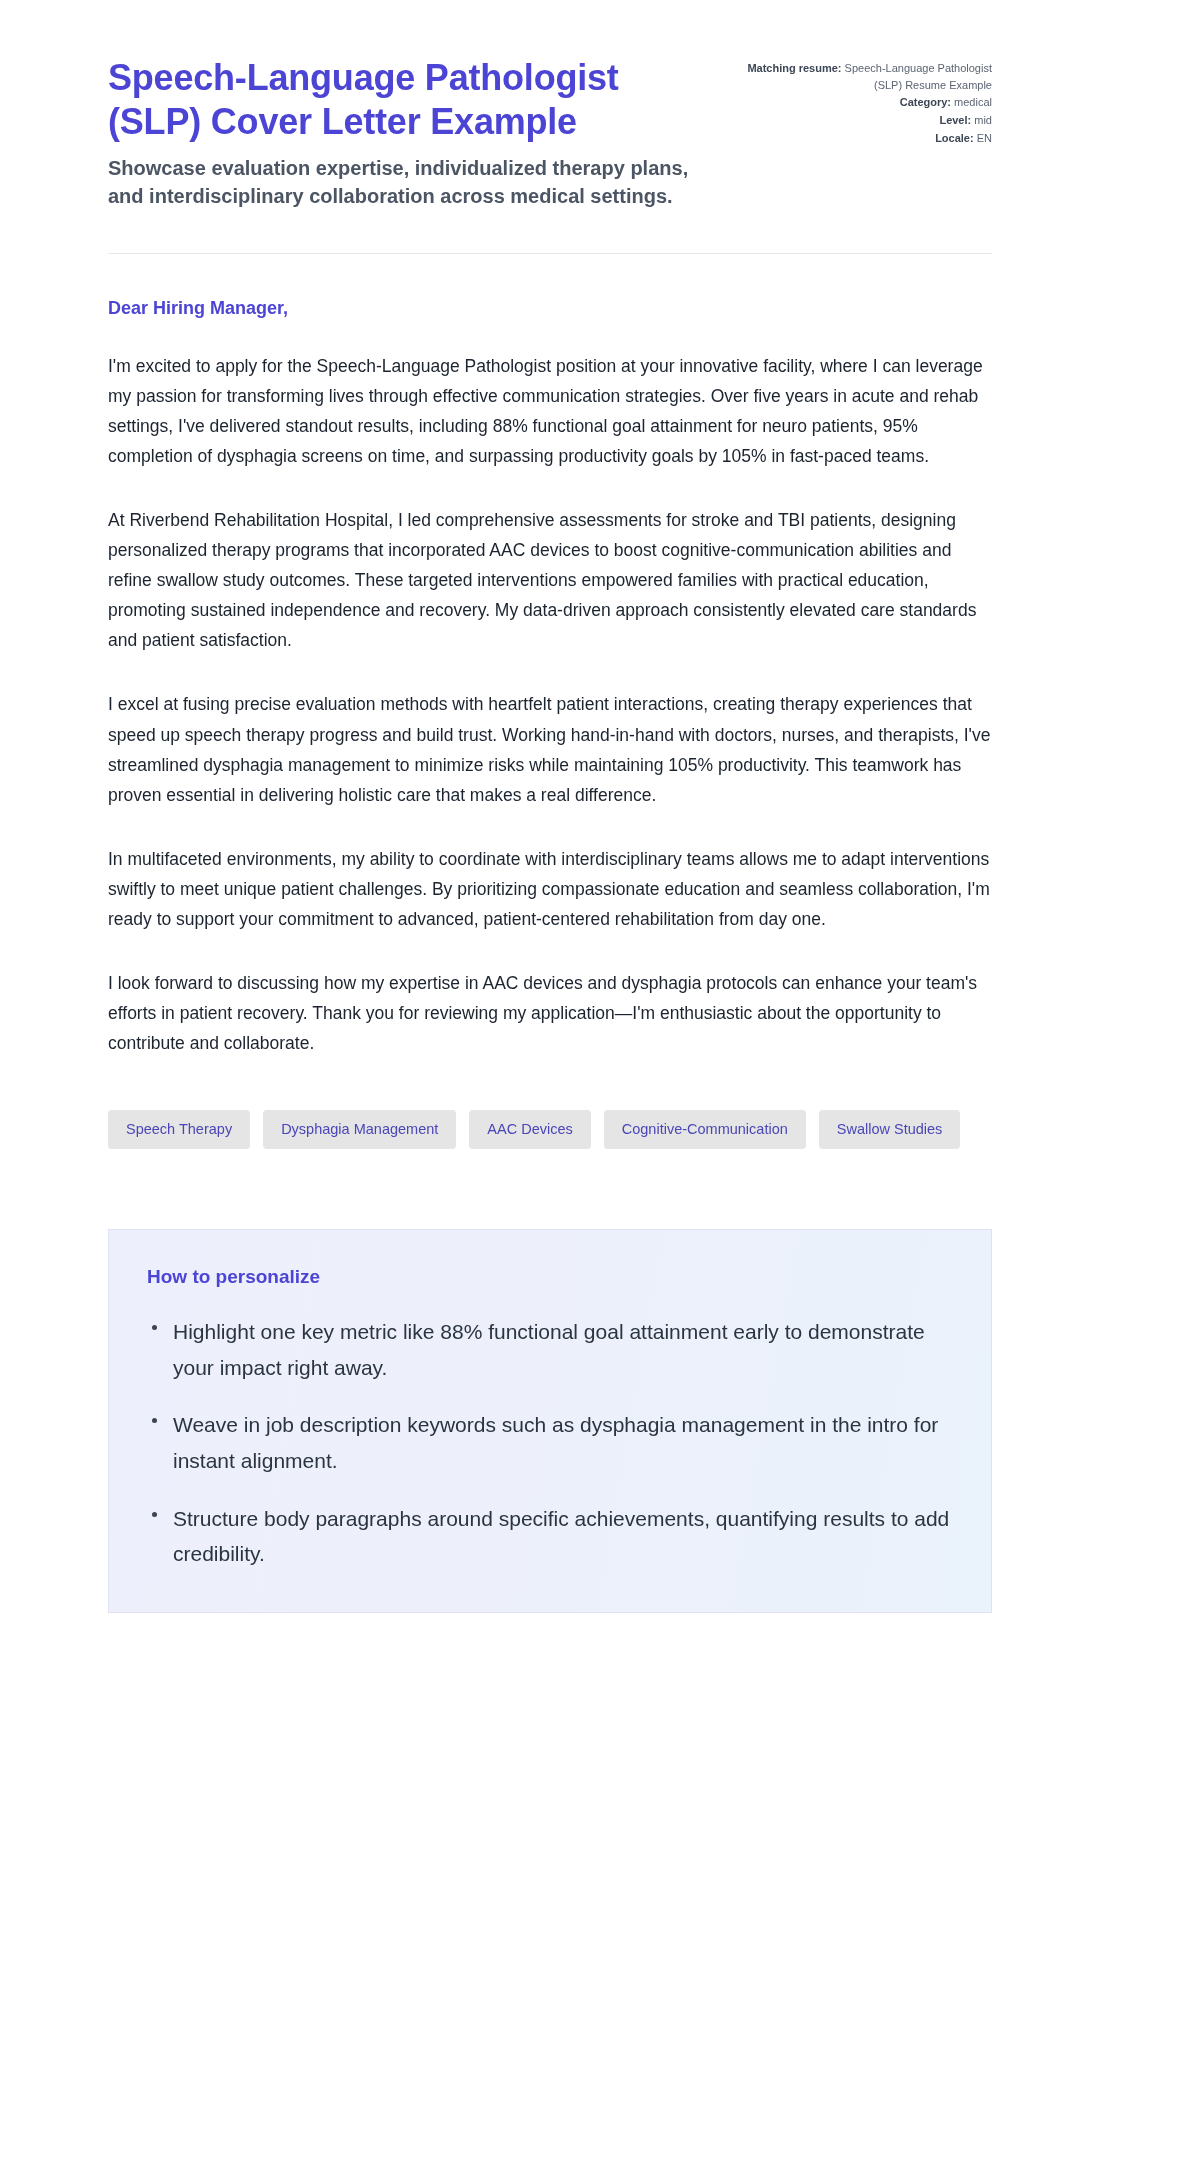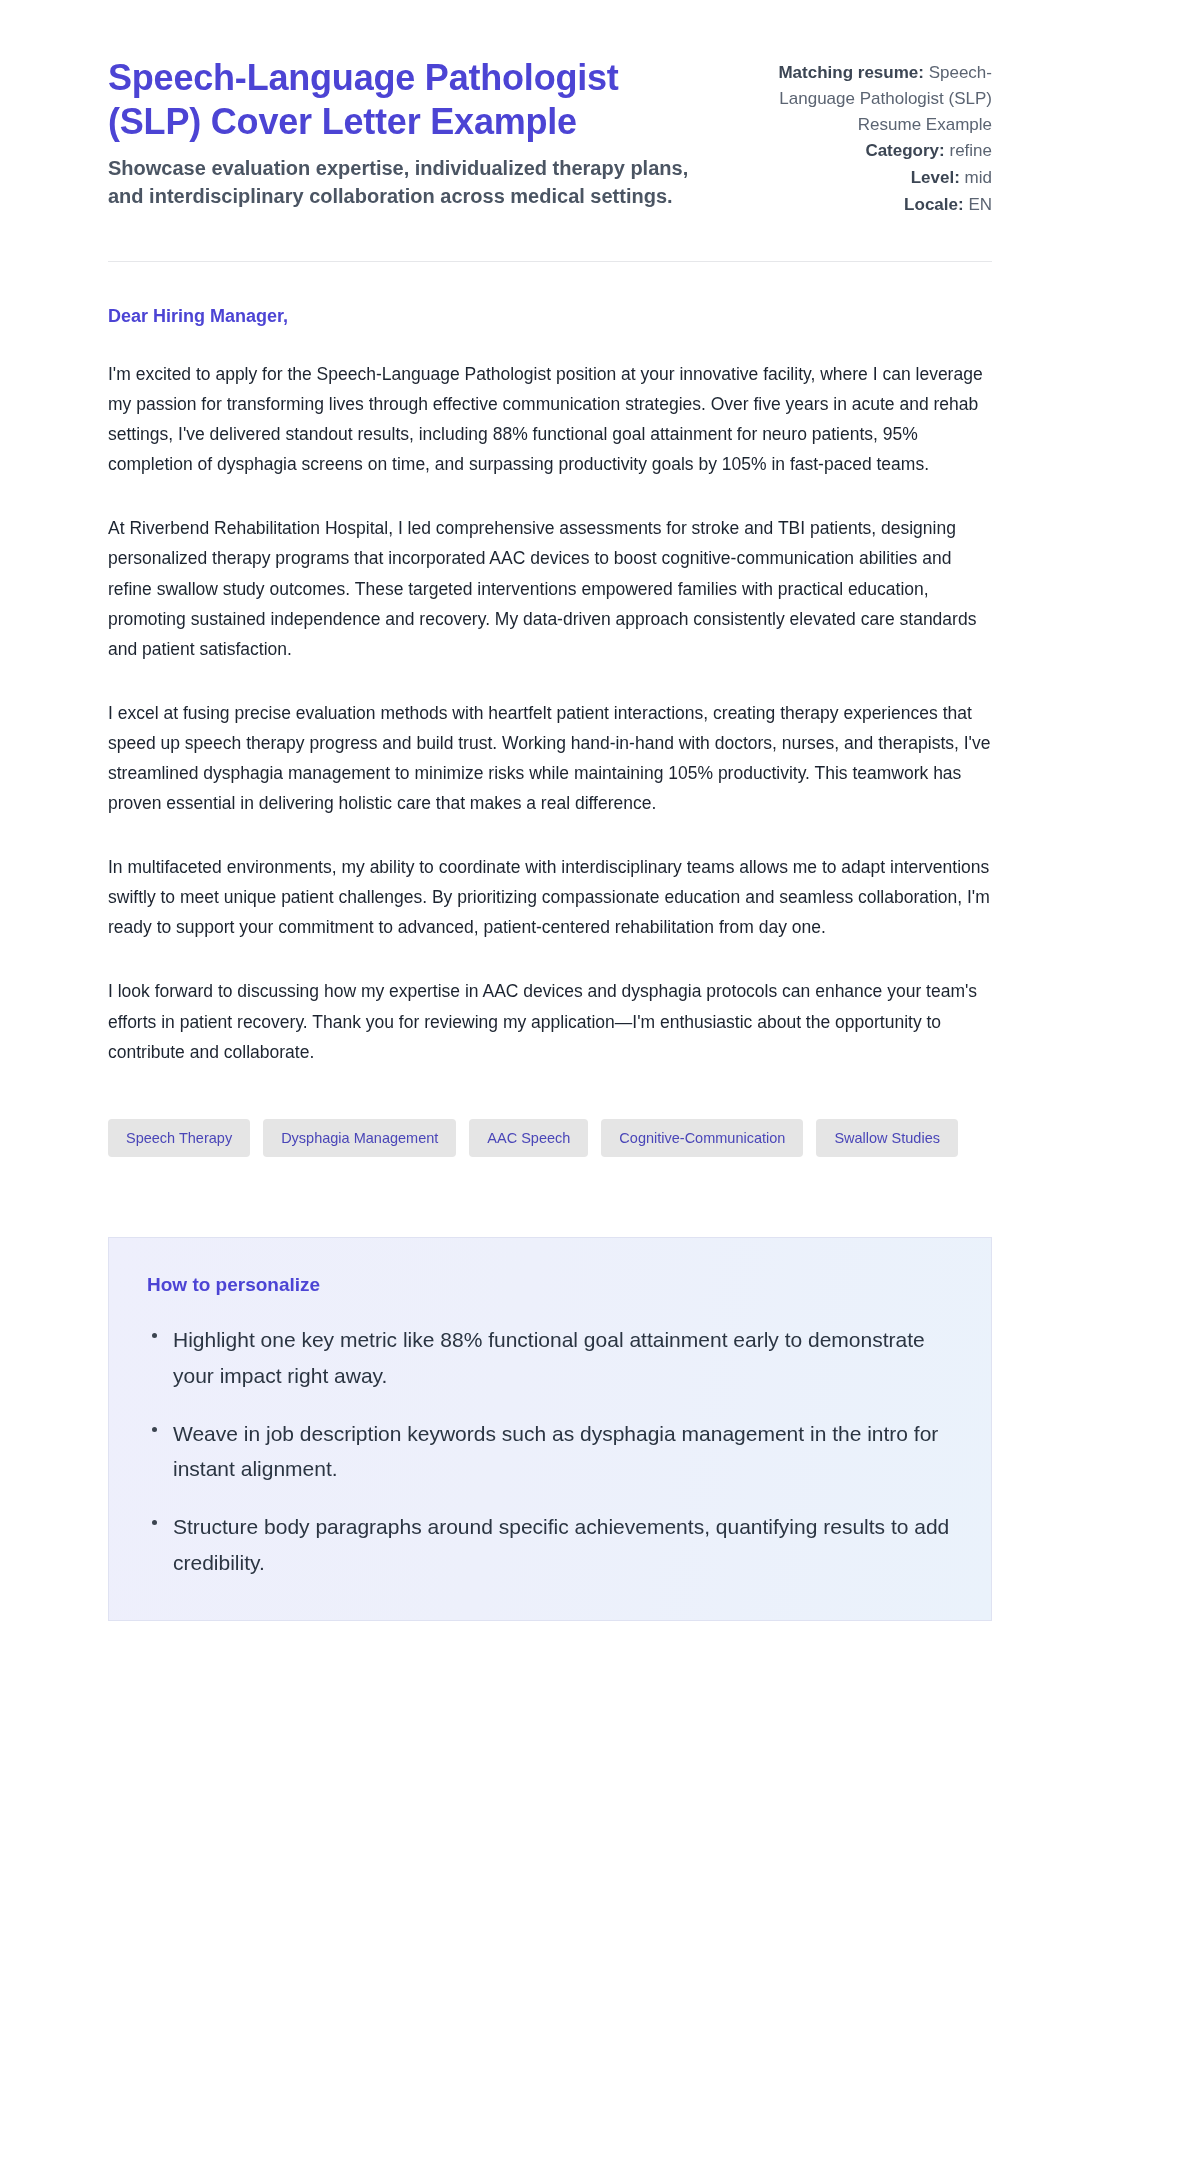--- a/index.html
+++ b/index.html
@@ -46,21 +46,21 @@
     font-weight: 700;
     color: #4b5563;
     margin: 0;
     max-width: 680px;
   }
 
   .header-meta {
     flex: 0 0 auto;
     width: 258px;
     text-align: right;
-    font-size: 17px;
+    font-size: 11px;
     line-height: 1.52;
     color: #5b6472;
     padding-top: 4px;
   }
   .meta-row { margin: 0 0 1px 0; }
   .meta-label {
     font-weight: 700;
     color: #3c4654;
   }
   .meta-value { color: #5b6472; }
@@ -175,21 +175,21 @@
       <p class="doc-subtitle">Showcase evaluation expertise, individualized therapy plans, and interdisciplinary collaboration across medical settings.</p>
     </div>
 
     <div class="header-meta">
       <p class="meta-row">
         <span class="meta-label">Matching resume:</span>
         <span class="meta-value">Speech-Language Pathologist (SLP) Resume Example</span>
       </p>
       <p class="meta-row">
         <span class="meta-label">Category:</span>
-        <span class="meta-value">refine</span>
+        <span class="meta-value">medical</span>
       </p>
       <p class="meta-row">
         <span class="meta-label">Level:</span>
         <span class="meta-value">mid</span>
       </p>
       <p class="meta-row">
         <span class="meta-label">Locale:</span>
         <span class="meta-value">EN</span>
       </p>
     </div>
@@ -206,21 +206,21 @@
       <p class="para">At Riverbend Rehabilitation Hospital, I led comprehensive assessments for stroke and TBI patients, designing personalized therapy programs that incorporated AAC devices to boost cognitive-communication abilities and refine swallow study outcomes. These targeted interventions empowered families with practical education, promoting sustained independence and recovery. My data-driven approach consistently elevated care standards and patient satisfaction.</p>
       <p class="para">I excel at fusing precise evaluation methods with heartfelt patient interactions, creating therapy experiences that speed up speech therapy progress and build trust. Working hand-in-hand with doctors, nurses, and therapists, I've streamlined dysphagia management to minimize risks while maintaining 105% productivity. This teamwork has proven essential in delivering holistic care that makes a real difference.</p>
       <p class="para">In multifaceted environments, my ability to coordinate with interdisciplinary teams allows me to adapt interventions swiftly to meet unique patient challenges. By prioritizing compassionate education and seamless collaboration, I'm ready to support your commitment to advanced, patient-centered rehabilitation from day one.</p>
       <p class="para">I look forward to discussing how my expertise in AAC devices and dysphagia protocols can enhance your team's efforts in patient recovery. Thank you for reviewing my application—I'm enthusiastic about the opportunity to contribute and collaborate.</p>
     </div>
 
 
     <div class="tags">
       <span class="tag">Speech Therapy</span>
       <span class="tag">Dysphagia Management</span>
-      <span class="tag">AAC Speech</span>
+      <span class="tag">AAC Devices</span>
       <span class="tag">Cognitive-Communication</span>
       <span class="tag">Swallow Studies</span>
     </div>
 
     <div class="callout">
       <p class="callout-title">How to personalize</p>
       <ul class="callout-list">
         <li>Highlight one key metric like 88% functional goal attainment early to demonstrate your impact right away.</li>
         <li>Weave in job description keywords such as dysphagia management in the intro for instant alignment.</li>
         <li>Structure body paragraphs around specific achievements, quantifying results to add credibility.</li>

